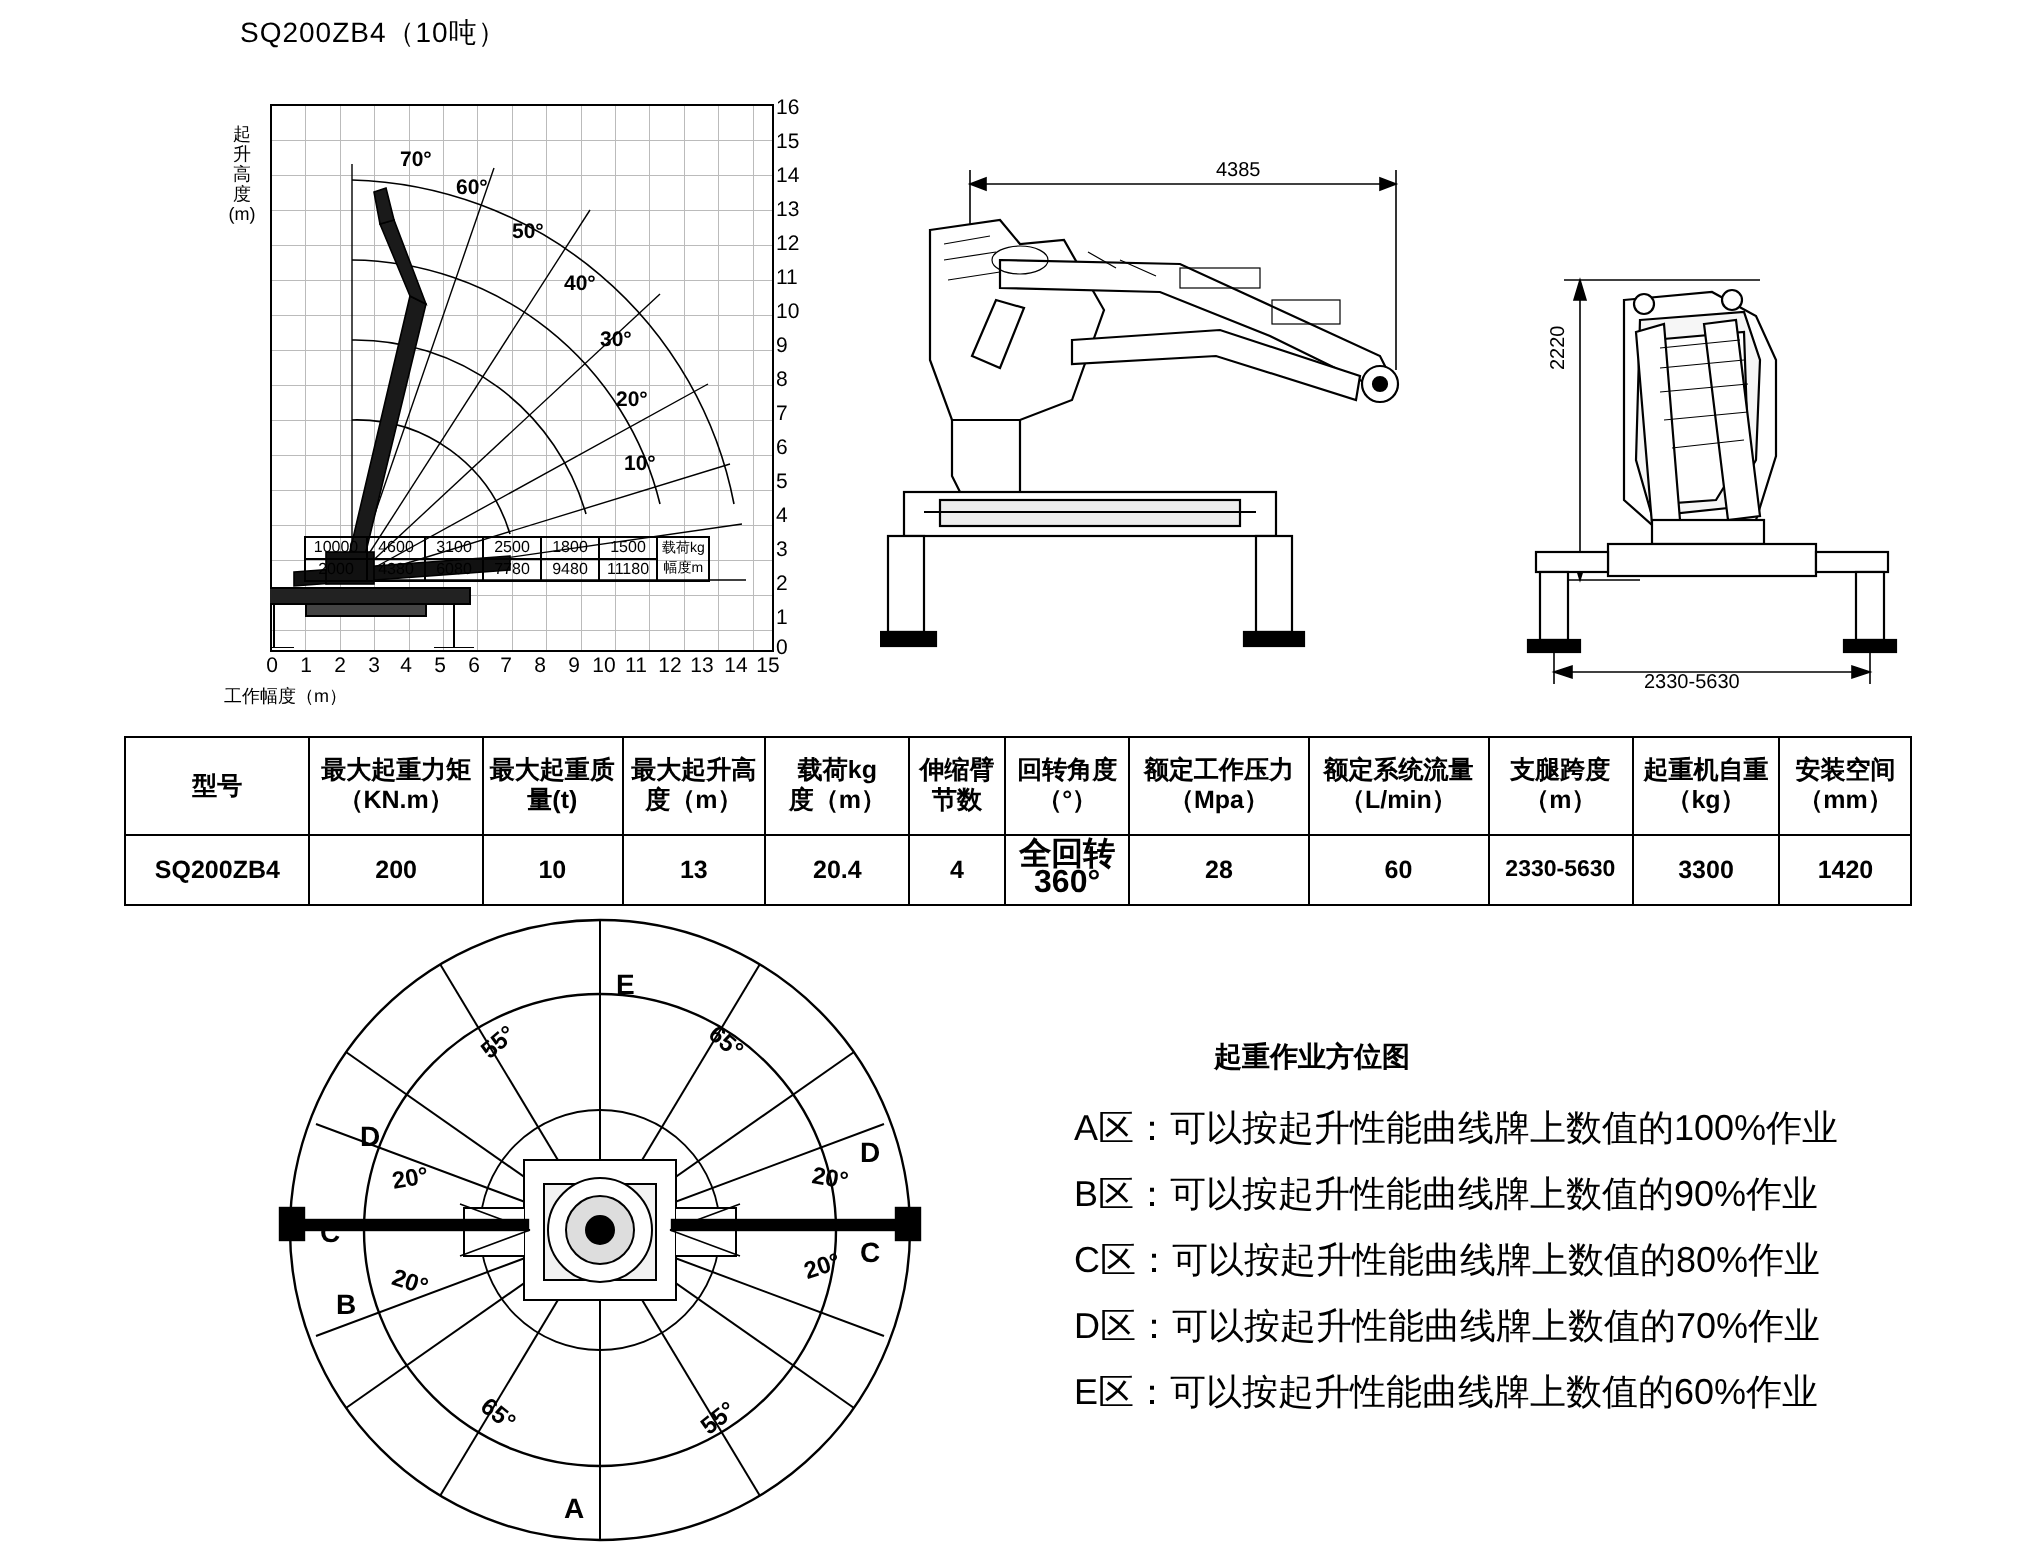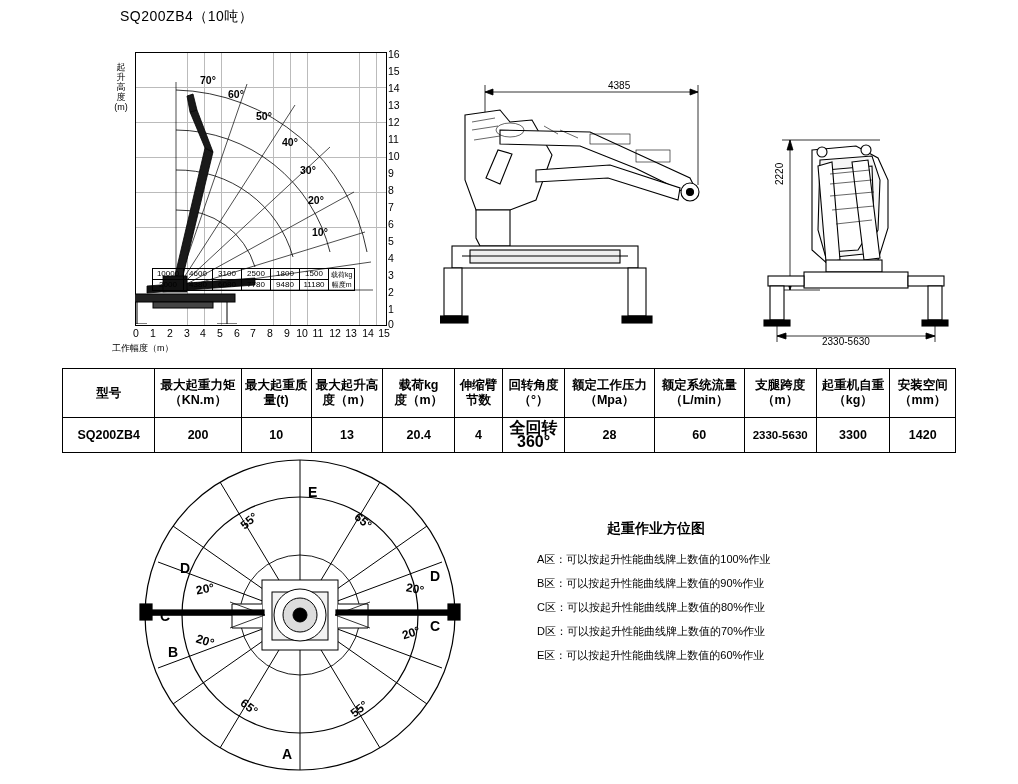--- a/index.html
+++ b/index.html
@@ -34,21 +34,21 @@
   #spec-table th,#spec-table td{border:1px solid #000;text-align:center;padding:2px 1px;}
   #spec-table th{font-weight:bold;line-height:15px;height:44px;}
   #spec-table td{height:30px;font-weight:bold;}
   
   #zone-wrap{left:80px;top:452px;width:440px;height:330px;}
   .zlabel{font-size:14px;font-weight:bold;}
   .zang{font-size:12px;font-weight:bold;}
   
   #legend{left:521px;top:520px;width:430px;margin-left:16px;}
   #legend-title{font-size:14px;font-weight:bold;text-align:left;margin:0 0 14px 70px;}
-  .legend-line{font-size:11px;margin-bottom:9px;}
+  .legend-line{font-size:18px;margin-bottom:9px;}
 </style>
 </head>
 <body>
 
 <div class="abs" id="model-title">SQ200ZB4（10吨）</div>
 
 <div class="abs" id="chart-grid"></div>
 
 <div class="abs" id="y-axis-label">起<br>升<br>高<br>度<br>(m)</div>
 <div class="abs" id="x-axis-label">工作幅度（m）</div>

